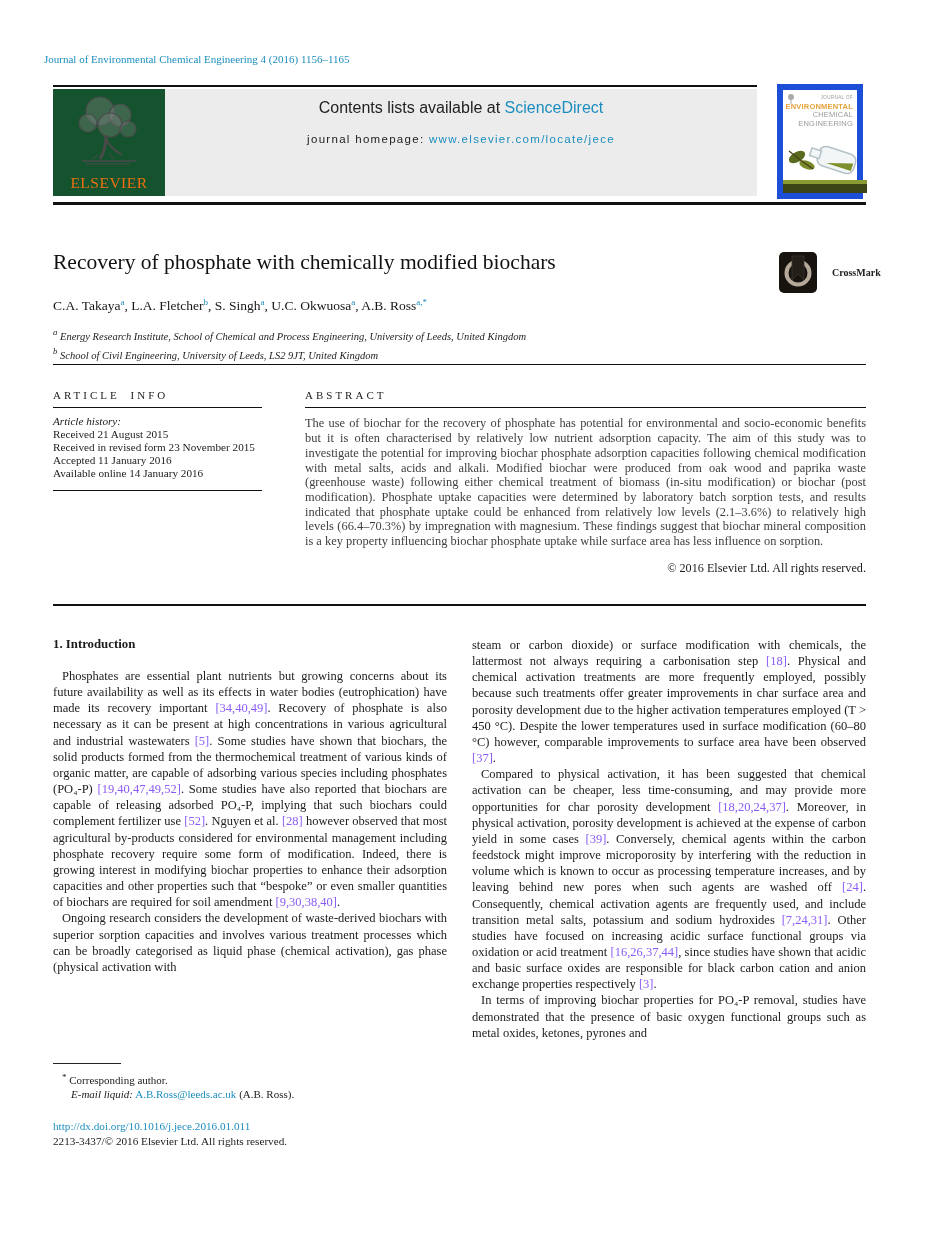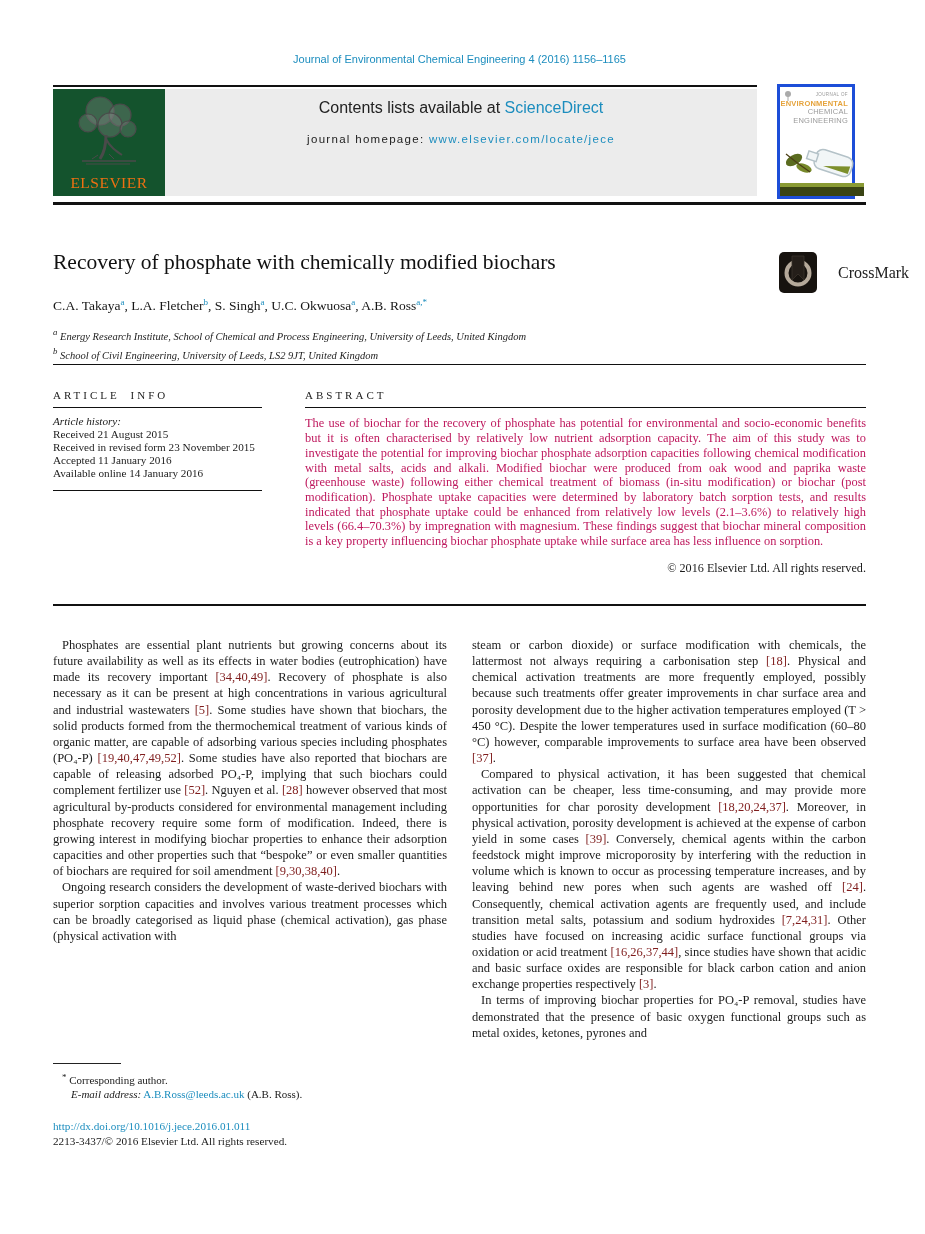--- a/index.html
+++ b/index.html
@@ -2,63 +2,63 @@
 <html><head>
 <meta charset="utf-8">
 <style>
   html,body{margin:0;padding:0;background:#ffffff;}
   .page{
     position:relative;width:925px;height:1234px;margin:0 auto;background:#fff;
     font-family:"Liberation Serif", serif;color:#1b1b1b;overflow:hidden;
   }
   .rule{position:absolute;background:#111;}
   .link{color:#1c8dbe;cursor:pointer;text-decoration:none;}
-  .cite{color:#7f1d1d;margin-top:7px;}
+  .cite{color:#8b5cf6;margin-top:7px;}
 
   
   .journal-ref{
-    position:absolute;left:53px;top:53px;width:813px;text-align:center;
-    font-size:11px;color:#1c8dbe;font-family:Liberation Sans, sans-serif;
+    position:absolute;left:44px;top:53px;width:813px;
+    font-size:11px;color:#1c8dbe;font-family:Liberation Serif, serif;
   }
 
   
   .elsevier-block{position:absolute;left:53px;top:89px;width:112px;height:107px;background:#14532d;text-align:center;}
   .elsevier-word{font-size:15.5px;color:#ef7012;letter-spacing:.5px;margin-top:1px;font-family:"Liberation Serif",serif;}
   .band{position:absolute;left:165px;top:89px;width:592px;height:107px;background:#ececec;text-align:center;}
   .contents-line{margin-top:10px;font-family:"Liberation Sans",sans-serif;font-size:16px;color:#222;}
   .band-title{margin-top:14px;font-size:23px;color:#1d1d1d;font-family:"Liberation Serif",serif;}
   .homepage-line{margin-top:16px;font-family:"Liberation Sans",sans-serif;font-size:11.5px;letter-spacing:1.3px;color:#222;}
 
-  .cover-box{position:absolute;left:777px;top:84px;width:78px;height:115px;border:3px solid #1d4ed8;background:#fff;box-sizing:border-box;}
+  .cover-box{position:absolute;left:777px;top:84px;width:86px;height:115px;border:6px solid #1d4ed8;background:#fff;box-sizing:border-box;}
   .cover-head{position:relative;height:46px;}
   .cover-minilogo{position:absolute;left:4px;top:3px;width:8px;height:12px;}
   .cover-titles{position:absolute;right:4px;top:4px;text-align:right;font-family:"Liberation Sans",sans-serif;line-height:8.5px;}
   .cover-t1{font-size:4.5px;color:#999;letter-spacing:.4px;}
   .cover-t2{font-size:7.5px;color:#e5a33c;font-weight:bold;letter-spacing:.2px;}
   .cover-t3,.cover-t4{font-size:7.5px;color:#9a9a9a;letter-spacing:.2px;}
   .cover-art{position:absolute;left:0;bottom:0;width:84px;height:62px;}
 
   
   .article-title{position:absolute;left:53px;top:250px;width:700px;font-size:21.5px;color:#111;}
   .crossmark{position:absolute;left:779px;top:252px;display:flex;align-items:center;}
-  .crossmark-label{font-size:16px;color:#222;margin-left:21px;font-family:"Liberation Serif",serif;}
+  .crossmark-label{font-size:10px;color:#222;margin-left:15px;font-family:"Liberation Serif",serif;font-weight:bold;}
   .authors{position:absolute;left:53px;top:296px;font-size:13.5px;color:#161616;}
   .asup{color:#1c8dbe;font-size:9px;}
   .affiliations{position:absolute;left:53px;top:325px;font-size:10.5px;font-style:italic;line-height:14px;color:#222;}
   .aff-marker{font-style:italic;}
 
   
   .section-label{font-size:11px;letter-spacing:3px;word-spacing:5px;color:#222;}
   .info-col{position:absolute;left:53px;top:389px;width:209px;}
   .abstract-col{position:absolute;left:305px;top:389px;width:561px;}
   .label-rule{height:1.4px;background:#111;margin-top:6px;}
   .label-rule.thin{height:.9px;margin-top:10px;}
   .info-block{margin-top:7px;font-size:11.2px;line-height:12.9px;}
   .info-label{font-style:italic;}
-  .abstract-text{margin-top:8px;font-size:12.4px;line-height:14.7px;text-align:justify;color:#be185d;}
+  .abstract-text{margin-top:8px;font-size:12.4px;line-height:14.7px;text-align:justify;color:#404040;}
   .abstract-copyright{margin-top:4px;font-size:12.2px;text-align:right;}
 
   
   .col{position:absolute;top:637px;width:394px;}
   .col-left{left:53px;}
   .col-right{left:472px;}
   .body-heading{font-size:12.8px;font-weight:bold;margin:0 0 16px 0;}
   .para{font-size:12.5px;line-height:16.15px;text-align:justify;margin:0;}
   .para.indent{text-indent:9px;}
 
@@ -187,41 +187,42 @@
   <div class="abstract-col">
     <div class="section-label">ABSTRACT</div>
     <div class="label-rule"></div>
     <p class="abstract-text">The use of biochar for the recovery of phosphate has potential for environmental and socio-economic benefits but it is often characterised by relatively low nutrient adsorption capacity. The aim of this study was to investigate the potential for improving biochar phosphate adsorption capacities following chemical modification with metal salts, acids and alkali. Modified biochar were produced from oak wood and paprika waste (greenhouse waste) following either chemical treatment of biomass (in-situ modification) or biochar (post modification). Phosphate uptake capacities were determined by laboratory batch sorption tests, and results indicated that phosphate uptake could be enhanced from relatively low levels (2.1–3.6%) to relatively high levels (66.4–70.3%) by impregnation with magnesium. These findings suggest that biochar mineral composition is a key property influencing biochar phosphate uptake while surface area has less influence on sorption.</p>
     <div class="abstract-copyright">© 2016 Elsevier Ltd. All rights reserved.</div>
   </div>
 
   <div class="rule" style="left:53px;top:604px;width:813px;height:1.5px;"></div>
 
   <div class="col col-left">
+    <h2 class="body-heading">1. Introduction</h2>
     <div>
 
     <p class="para indent">Phosphates are essential plant nutrients but growing concerns about its future availability as well as its effects in water bodies (eutrophication) have made its recovery important <span class="cite">[34,40,49]</span>. Recovery of phosphate is also necessary as it can be present at high concentrations in various agricultural and industrial wastewaters <span class="cite">[5]</span>. Some studies have shown that biochars, the solid products formed from the thermochemical treatment of various kinds of organic matter, are capable of adsorbing various species including phosphates (PO₄-P) <span class="cite">[19,40,47,49,52]</span>. Some studies have also reported that biochars are capable of releasing adsorbed PO₄-P, implying that such biochars could complement fertilizer use <span class="cite">[52]</span>. Nguyen et al. <span class="cite">[28]</span> however observed that most agricultural by-products considered for environmental management including phosphate recovery require some form of modification. Indeed, there is growing interest in modifying biochar properties to enhance their adsorption capacities and other properties such that “bespoke” or even smaller quantities of biochars are required for soil amendment <span class="cite">[9,30,38,40]</span>.</p>
         <p class="para indent">Ongoing research considers the development of waste-derived biochars with superior sorption capacities and involves various treatment processes which can be broadly categorised as liquid phase (chemical activation), gas phase (physical activation with</p>
       </div>
   </div>
 
   <div class="col col-right">
     <div>
 
     <p class="para">steam or carbon dioxide) or surface modification with chemicals, the lattermost not always requiring a carbonisation step <span class="cite">[18]</span>. Physical and chemical activation treatments are more frequently employed, possibly because such treatments offer greater improvements in char surface area and porosity development due to the higher activation temperatures employed (T &gt; 450 °C). Despite the lower temperatures used in surface modification (60–80 °C) however, comparable improvements to surface area have been observed <span class="cite">[37]</span>.</p>
         <p class="para indent">Compared to physical activation, it has been suggested that chemical activation can be cheaper, less time-consuming, and may provide more opportunities for char porosity development <span class="cite">[18,20,24,37]</span>. Moreover, in physical activation, porosity development is achieved at the expense of carbon yield in some cases <span class="cite">[39]</span>. Conversely, chemical agents within the carbon feedstock might improve microporosity by interfering with the reduction in volume which is known to occur as processing temperature increases, and by leaving behind new pores when such agents are washed off <span class="cite">[24]</span>. Consequently, chemical activation agents are frequently used, and include transition metal salts, potassium and sodium hydroxides <span class="cite">[7,24,31]</span>. Other studies have focused on increasing acidic surface functional groups via oxidation or acid treatment <span class="cite">[16,26,37,44]</span>, since studies have shown that acidic and basic surface oxides are responsible for black carbon cation and anion exchange properties respectively <span class="cite">[3]</span>.</p>
         <p class="para indent">In terms of improving biochar properties for PO₄-P removal, studies have demonstrated that the presence of basic oxygen functional groups such as metal oxides, ketones, pyrones and</p>
       </div>
   </div>
 
   <div class="footnote">
     <div class="fn-rule"></div>
     <div class="fn-line1"><span class="fn-star">*</span><span> Corresponding author.</span></div>
     <div class="fn-line2">
-      <span class="em-label">E-mail address:</span>
+      <span class="em-label">E-mail liquid:</span>
       <span class="link">A.B.Ross@leeds.ac.uk</span><span> (A.B. Ross).</span>
     </div>
   </div>
 
   <div class="doi-block">
     <div class="link">http://dx.doi.org/10.1016/j.jece.2016.01.011</div>
     <div>2213-3437/© 2016 Elsevier Ltd. All rights reserved.</div>
   </div>
 
 </div>

